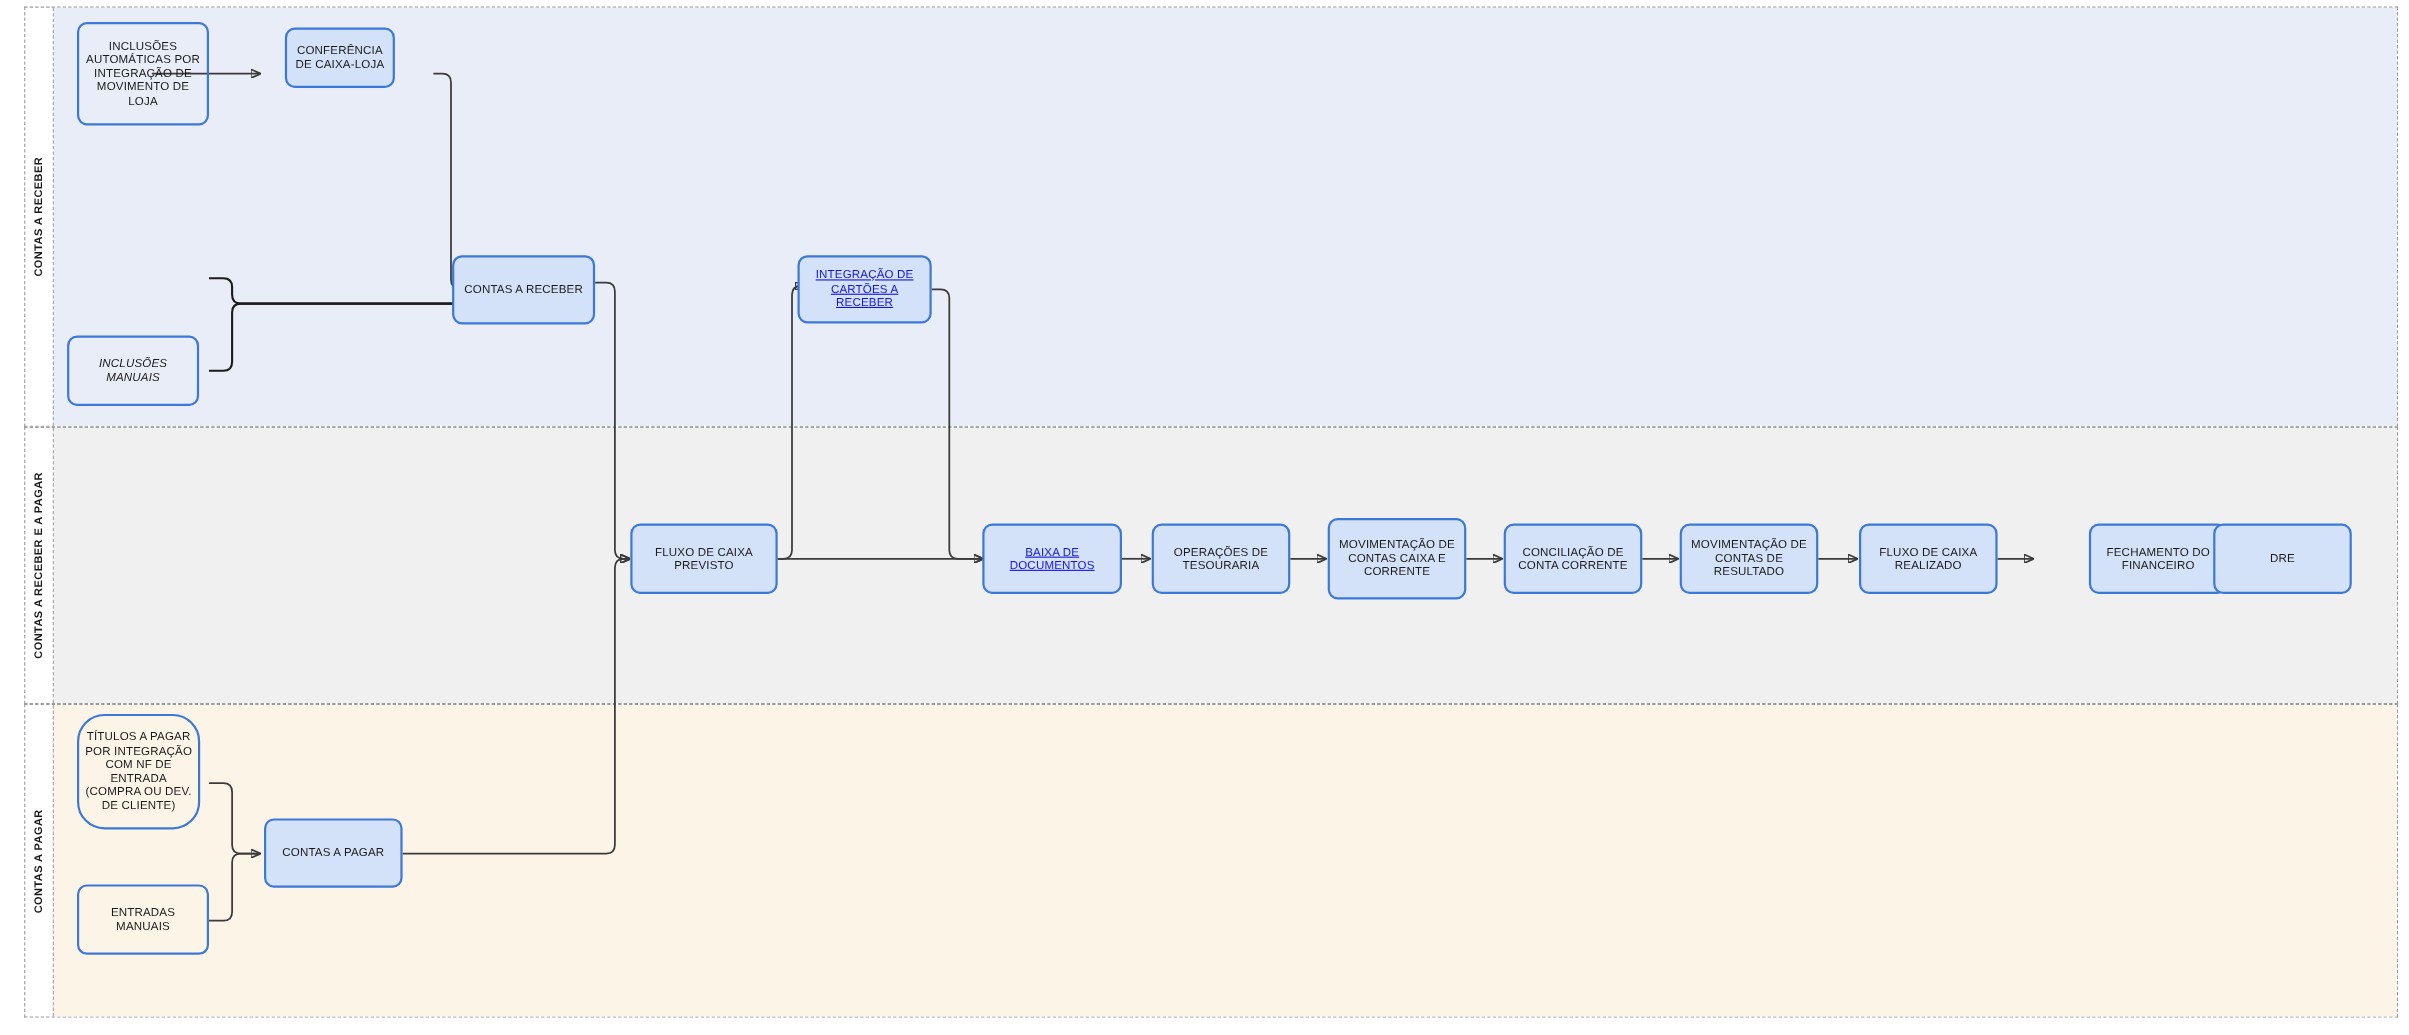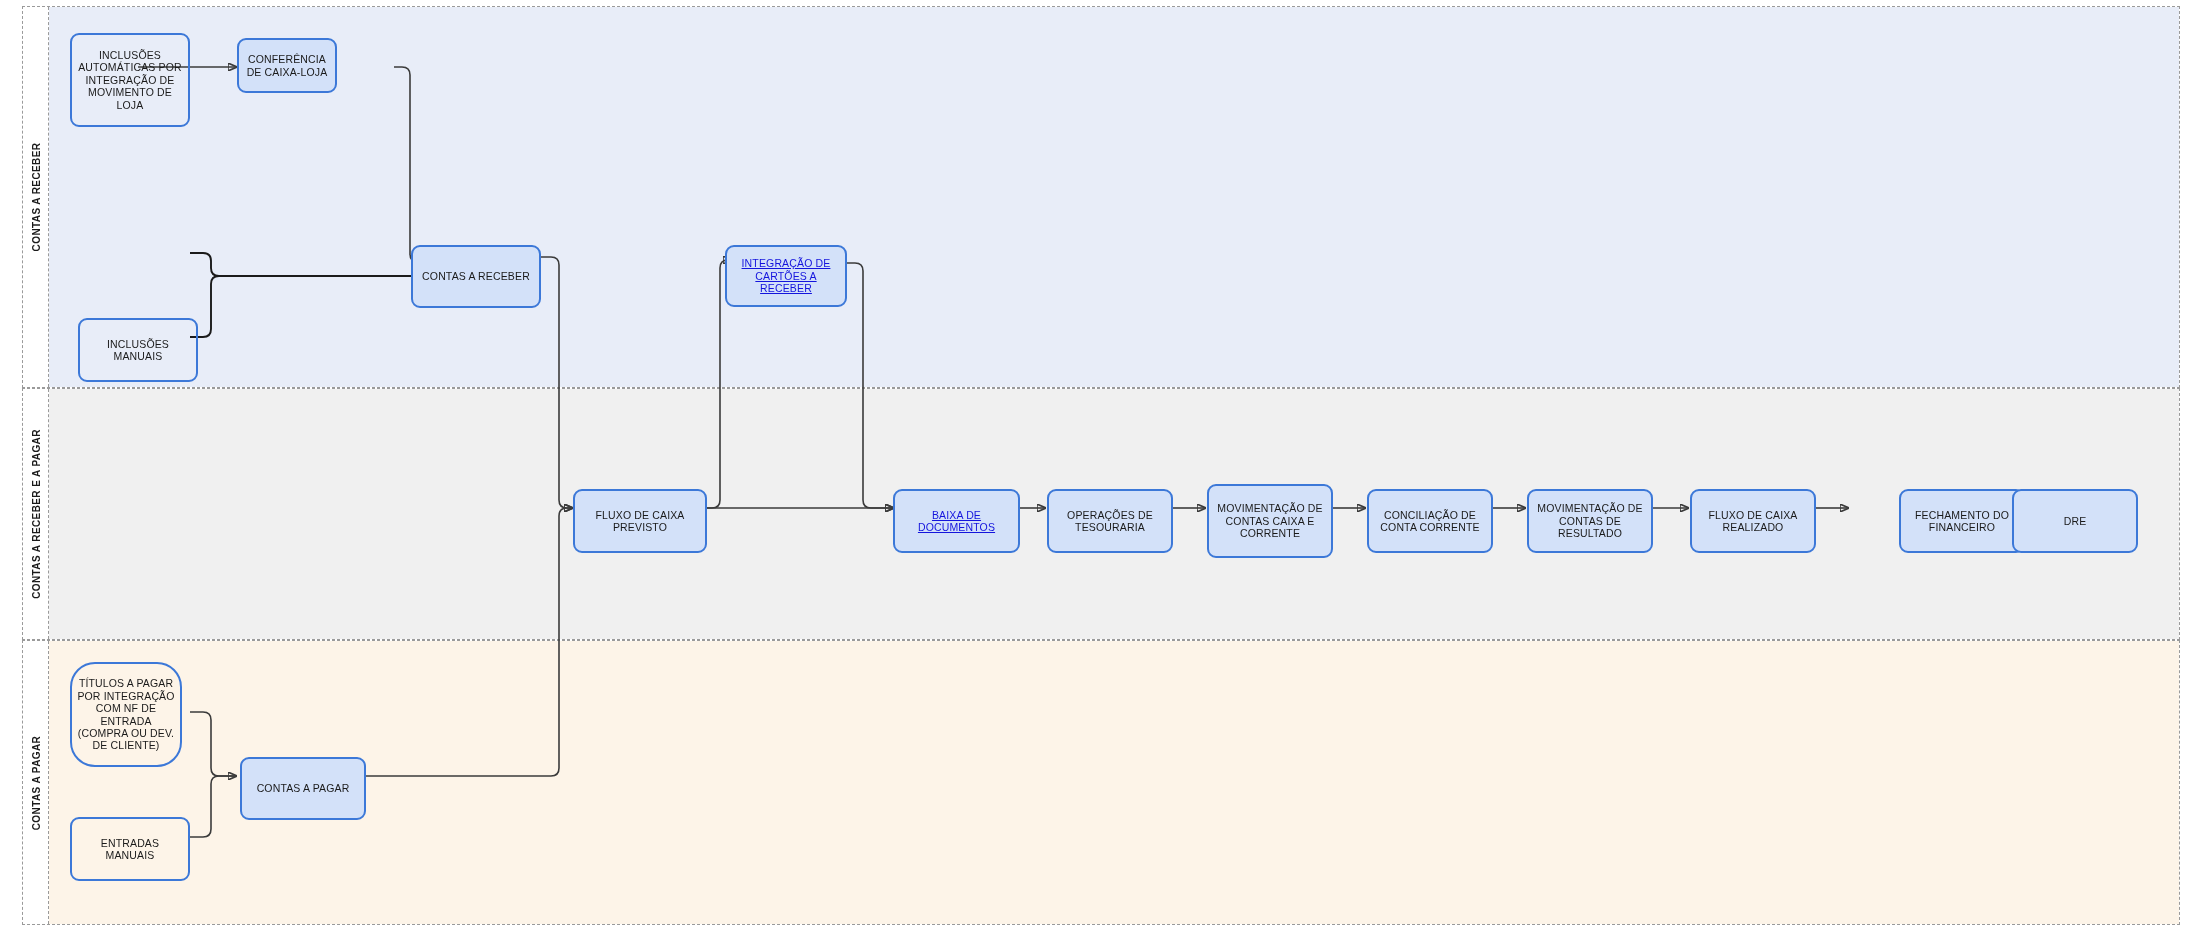--- a/index.html
+++ b/index.html
@@ -23,21 +23,21 @@
   #lane-ambos{left:22px;top:388px;width:2158px;height:252px;}
   #lane-ambos .lane-body{background:#f0f0f0;}
   #lane-pagamento{left:22px;top:640px;width:2158px;height:285px;}
   #lane-pagamento .lane-body{background:#fdf4e8;}
 
   
   .node{position:absolute;box-sizing:border-box;border:2px solid #3c78d8;
         border-radius:9px;display:flex;align-items:center;justify-content:center;
         text-align:center;line-height:1.18;color:#1a1a1a;
         font-size:10.5px;letter-spacing:.15px;padding:2px 4px;z-index:5;
-        font-family:"Liberation Sans","DejaVu Sans",sans-serif;margin-top:13px;}
+        font-family:"Liberation Sans","DejaVu Sans",sans-serif;}
   .node.filled{background:#d3e1f9;}
   .node.plain{background:transparent;}
   .node .lbl{display:block;}
   .node.link .lbl{color:#1414dd;text-decoration:underline;}
 
   
   #wires{position:absolute;left:0;top:0;width:2190px;height:941px;z-index:3;pointer-events:none;}
   #wires path{fill:none;stroke:#3b3b3b;stroke-width:1.6;}
   #wires .thick{stroke:#1b1b1b;stroke-width:1.9;}
 </style>
@@ -111,26 +111,26 @@
 
     <path d="M190,712 L203,712 Q211,712 211,720 L211,768 Q211,776 219,776 L236,776" marker-end="url(#arw)"></path>
 
     <path d="M190,837 L203,837 Q211,837 211,829 L211,784 Q211,776 219,776 L236,776"></path>
   </svg>
 
   <div class="node plain" style="left:70px;top:20px;width:120px;height:94px;">
     <span class="lbl">INCLUSÕES AUTOMÁTICAS POR INTEGRAÇÃO DE MOVIMENTO DE LOJA</span>
   </div>
 
-  <div class="node filled" style="left:237px;top:25px;width:100px;height:55px;">
+  <div class="node filled" style="left:259px;top:25px;width:100px;height:55px;">
     <span class="lbl">CONFERÊNCIA DE CAIXA-LOJA</span>
   </div>
 
 
-  <div class="node plain" style="left:78px;top:305px;width:120px;height:64px;">
+  <div class="node plain" style="left:61px;top:305px;width:120px;height:64px;font-style:italic;">
     <span class="lbl">INCLUSÕES MANUAIS</span>
   </div>
 
   <div class="node filled" style="left:411px;top:232px;width:130px;height:63px;">
     <span class="lbl">CONTAS A RECEBER</span>
   </div>
 
   <div class="node filled link" style="left:725px;top:232px;width:122px;height:62px;">
     <span class="lbl">INTEGRAÇÃO DE CARTÕES A RECEBER</span>
   </div>

